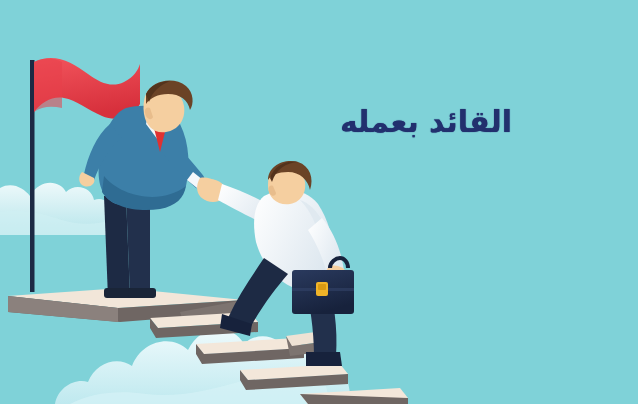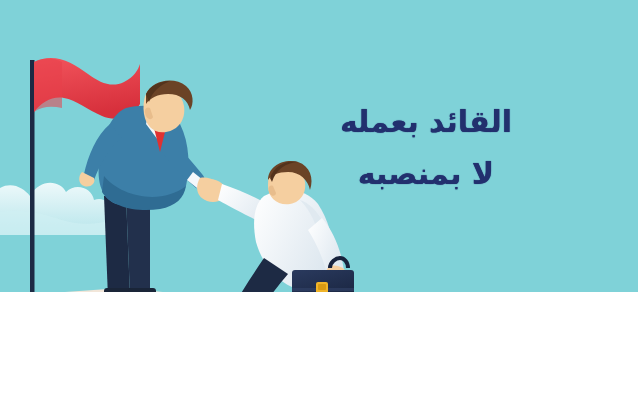--- a/index.html
+++ b/index.html
@@ -3,21 +3,21 @@
 <meta charset="utf-8">
 <style>
   html, body {
     margin: 0;
     padding: 0;
     background: #ffffff;
   }
   #poster {
     position: relative;
     width: 638px;
-    height: 292px;
+    height: 404px;
     overflow: hidden;
     font-family: "DejaVu Sans", sans-serif;
     background: #86efac;
   }
   #poster svg.scene {
     position: absolute;
     inset: 0;
     width: 638px;
     height: 404px;
     display: block;
@@ -219,16 +219,15 @@
         <rect x="292" y="288" width="62" height="3" fill="#34456b" opacity="0.55"></rect>
         <rect x="316" y="282" width="12" height="14" rx="2" fill="#f0b429"></rect>
         <rect x="318" y="284" width="8" height="6" rx="1" fill="#d99a12"></rect>
       </g>
     </g>
 
   </svg>
 
   <div class="caption">
     <span class="line">القائد بعمله</span>
-    <span class="line">لا بمنصبه</span>
   </div>
 
 </div>
 
 </body></html>

